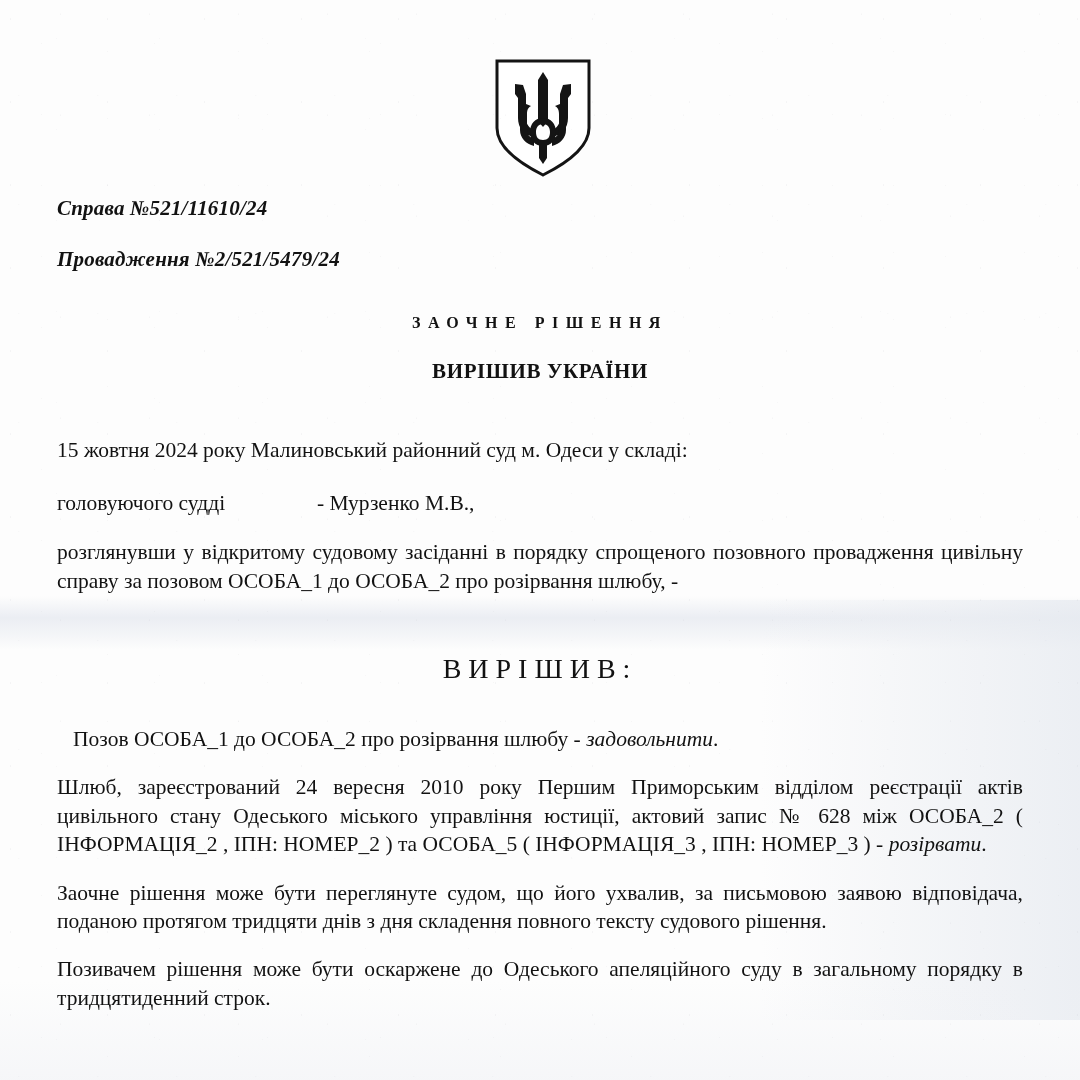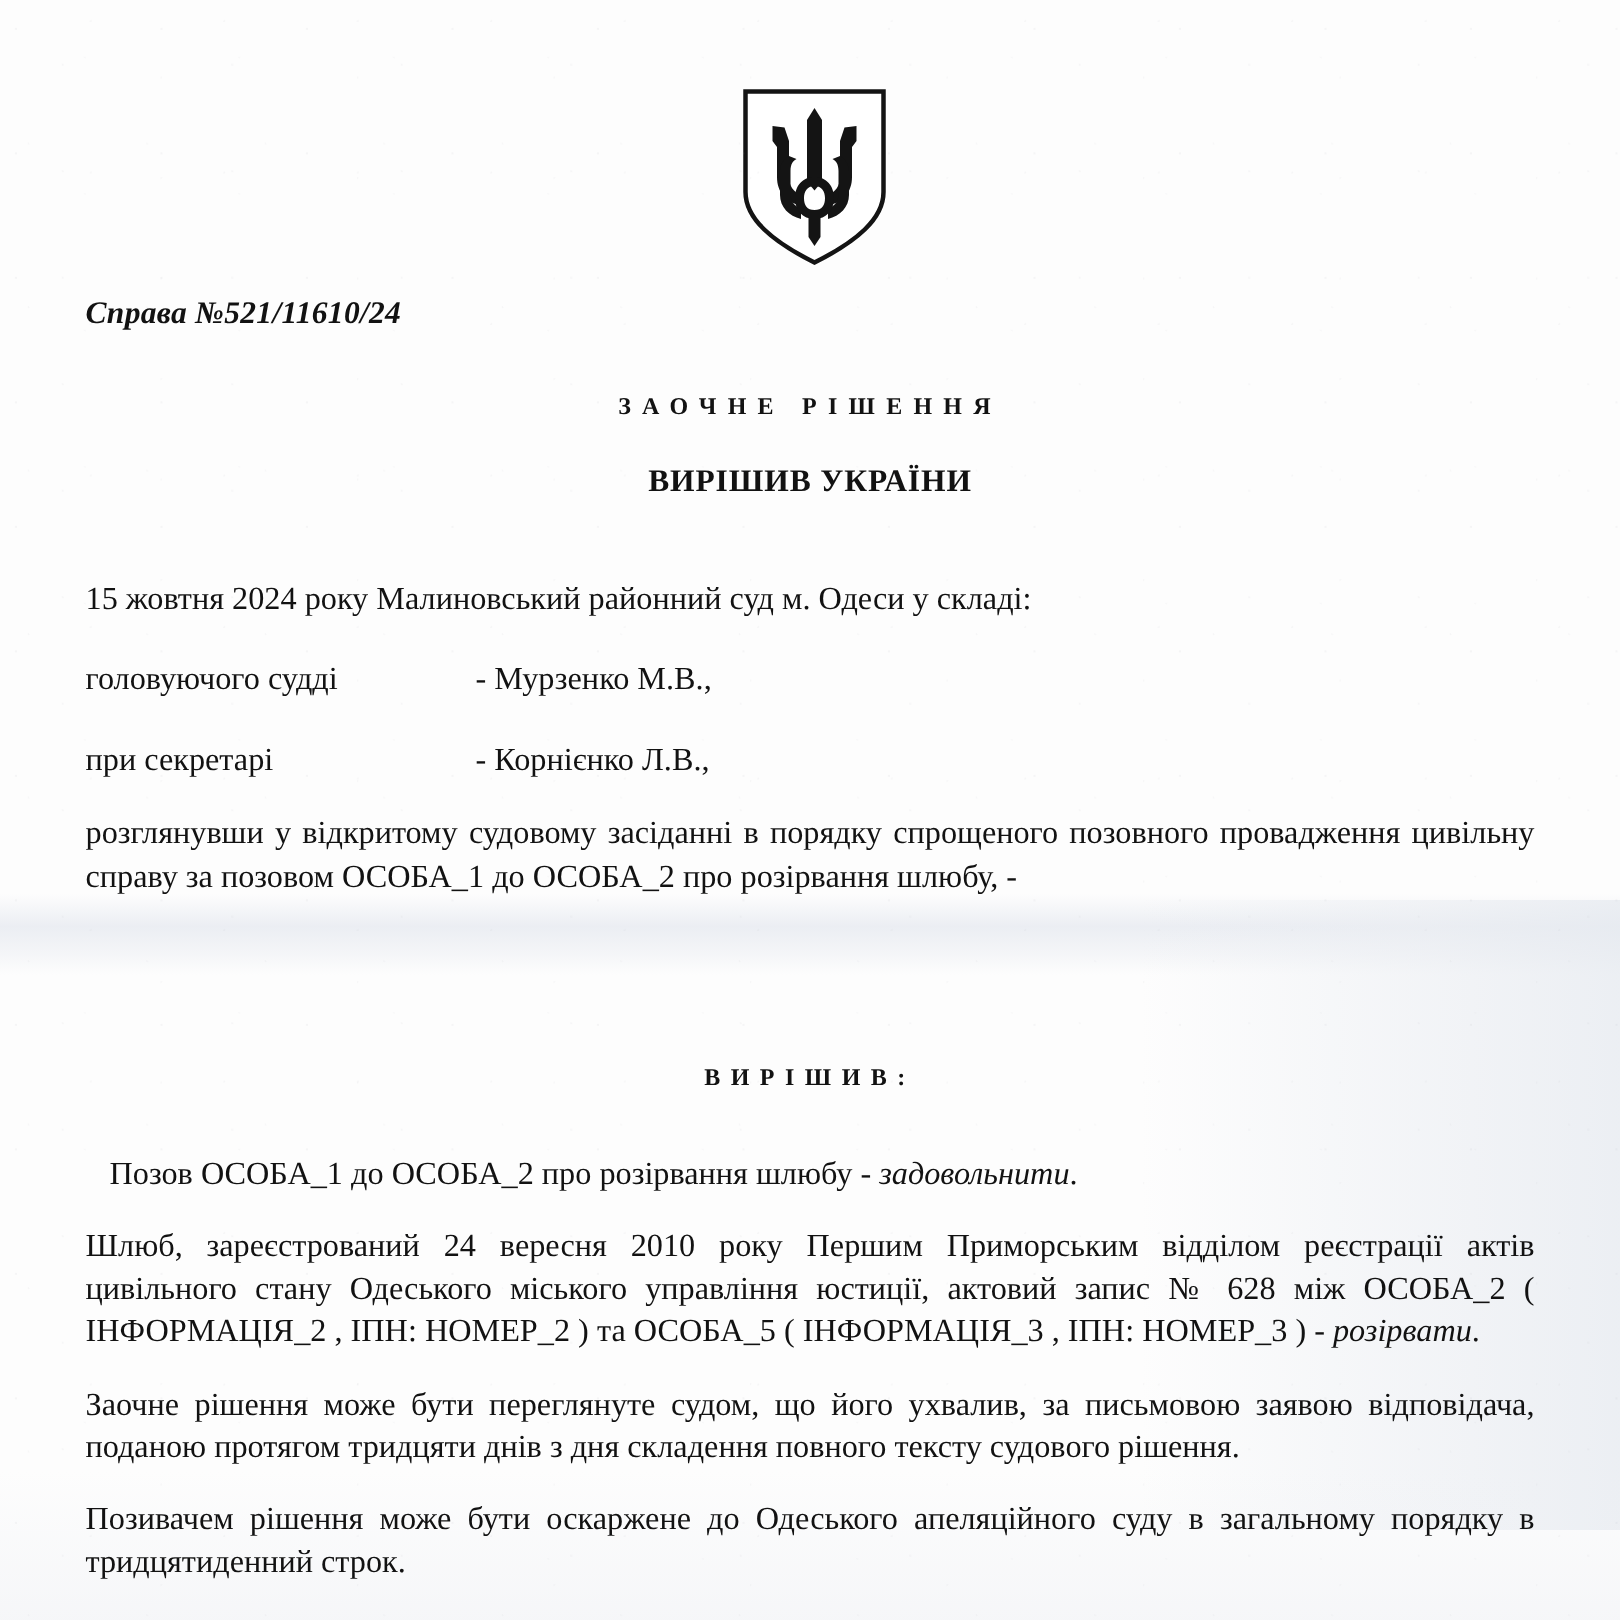--- a/index.html
+++ b/index.html
@@ -126,24 +126,24 @@
     margin-top: 26px;
     display: flex;
     line-height: 1.3;
     gap: 47px;
   }
   .composition .role { width: 213px; flex: 0 0 213px; }
   .composition .person { flex: 1; }
 
   .verdict-title {
     text-align: center;
-    font-weight: bold;
-    font-size: 16px;
+    font-weight: normal;
+    font-size: 28px;
     letter-spacing: 7px;
-    margin-top: 112px;
+    margin-top: 58px;
   }
 
   .para.ruling { margin-top: 40px; margin-left: 16px; }
 
   .ital { font-style: italic; }
 </style>
 </head>
 <body>
 
 <div class="page">
@@ -165,36 +165,33 @@
                  M50 66 C55 66 57 70 57 74 C57 79 55 82 50 82 C45 82 43 79 43 74 C43 70 45 66 50 66 Z"></path>
         <path d="M46 82 L54 82 L54 100 L50 106 L46 100 Z"></path>
       </g>
     </svg>
   </div>
 
   <div class="content">
 
     <div class="caseline first">Справа №521/11610/24</div>
 
+    <div class="caseline second">Провадження №2/521/5479/24</div>
 
     <div class="doc-title">ЗАОЧНЕ РІШЕННЯ</div>
 
     <div class="doc-subtitle">ВИРІШИВ УКРАЇНИ</div>
 
     <div class="para intro left">15 жовтня 2024 року Малиновський районний суд м. Одеси у складі:</div>
 
     <div class="composition">
       <span class="role">головуючого судді</span>
       <span class="person">- Мурзенко М.В.,</span>
     </div>
 
-    <div class="composition">
-      <span class="role">при секретарі</span>
-      <span class="person">- Корнієнко Л.В.,</span>
-    </div>
 
     <div class="para">розглянувши у відкритому судовому засіданні в порядку спрощеного позовного провадження цивільну справу за позовом ОСОБА_1 до ОСОБА_2 про розірвання шлюбу, -</div>
 
     <div class="verdict-title">ВИРІШИВ:</div>
 
     <div class="para ruling left">
       <span>Позов ОСОБА_1 до ОСОБА_2 про розірвання шлюбу - </span><span class="ital">задовольнити</span><span>.</span>
     </div>
 
     <div class="para">

